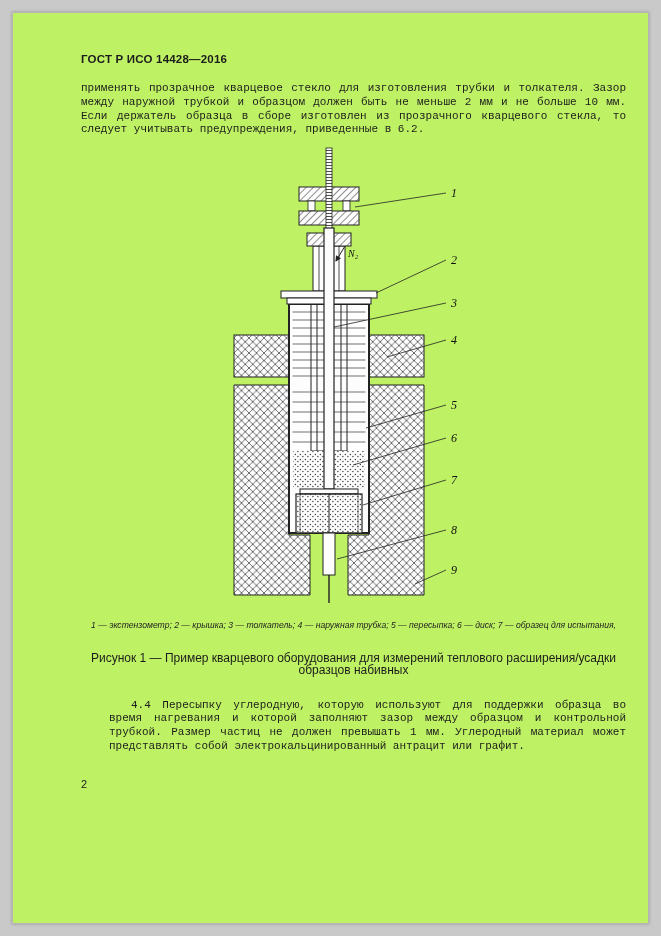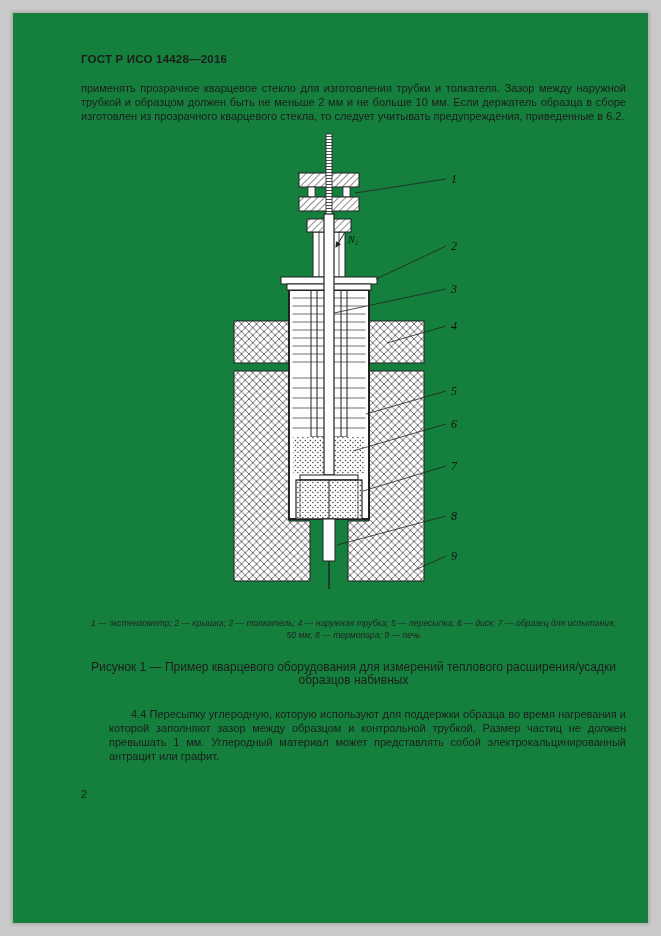--- a/index.html
+++ b/index.html
@@ -6,45 +6,46 @@
   html,body { width:661px; height:936px; }
   body {
     background:#c9c9c9;
     font-family:"Liberation Sans", sans-serif;
     position:relative;
     overflow:hidden;
   }
   .page {
     position:absolute; left:12px; top:12px;
     width:637px; height:912px;
-    background:#15803d;
+    background:#bef264;
     border:1px solid #b5b5b5;
     box-shadow:0 0 3px rgba(0,0,0,.25);
     padding:40px 22px 0 68px;
     color:#1c1c1c;
   }
   .doc-header {
     font-weight:bold;
     font-size:11.5px;
     letter-spacing:.2px;
     margin-bottom:17px;
   }
   .body-text p {
     font-size:11px;
     line-height:13.8px;
     text-align:justify;
+    font-family:Liberation Mono, monospace;
   }
   .para-indent { text-indent:22px; }
   svg.diagram { display:block; margin:6px 0 0 78px; }
   .legend {
     font-size:8.6px;
     font-style:italic;
     text-align:center;
     line-height:11.5px;
-    margin-top:24px;
+    margin-top:12px;
     color:#222;
   }
   .caption {
     font-size:12px;
     text-align:center;
     line-height:12.5px;
     margin-top:20px;
   }
   .after-figure { margin-top:22px;margin-left:28px; }
   .pagenum { font-size:11px; margin-top:24px; }
@@ -168,21 +169,20 @@
       <text class="co-num" x="292" y="266">5</text>
       <text class="co-num" x="292" y="299">6</text>
       <text class="co-num" x="292" y="341">7</text>
       <text class="co-num" x="292" y="391">8</text>
       <text class="co-num" x="292" y="431">9</text>
     </g>
   </svg>
 
   <div class="legend">
     <div>1 — экстензометр; 2 — крышка; 3 — толкатель; 4 — наружная трубка; 5 — пересыпка; 6 — диск; 7 — образец для испытания,</div>
-    <div>50 мм; 8 — термопара; 9 — печь</div>
   </div>
 
   <div class="caption">
     <div>Рисунок 1 — Пример кварцевого оборудования для измерений теплового расширения/усадки образцов набивных</div>
   </div>
 
   <div class="body-text after-figure">
     <p class="para-indent">4.4 Пересыпку углеродную, которую используют для поддержки образца во время нагревания и которой заполняют зазор между образцом и контрольной трубкой. Размер частиц не должен превышать 1 мм. Углеродный материал может представлять собой электрокальцинированный антрацит или графит.</p>
   </div>
 

